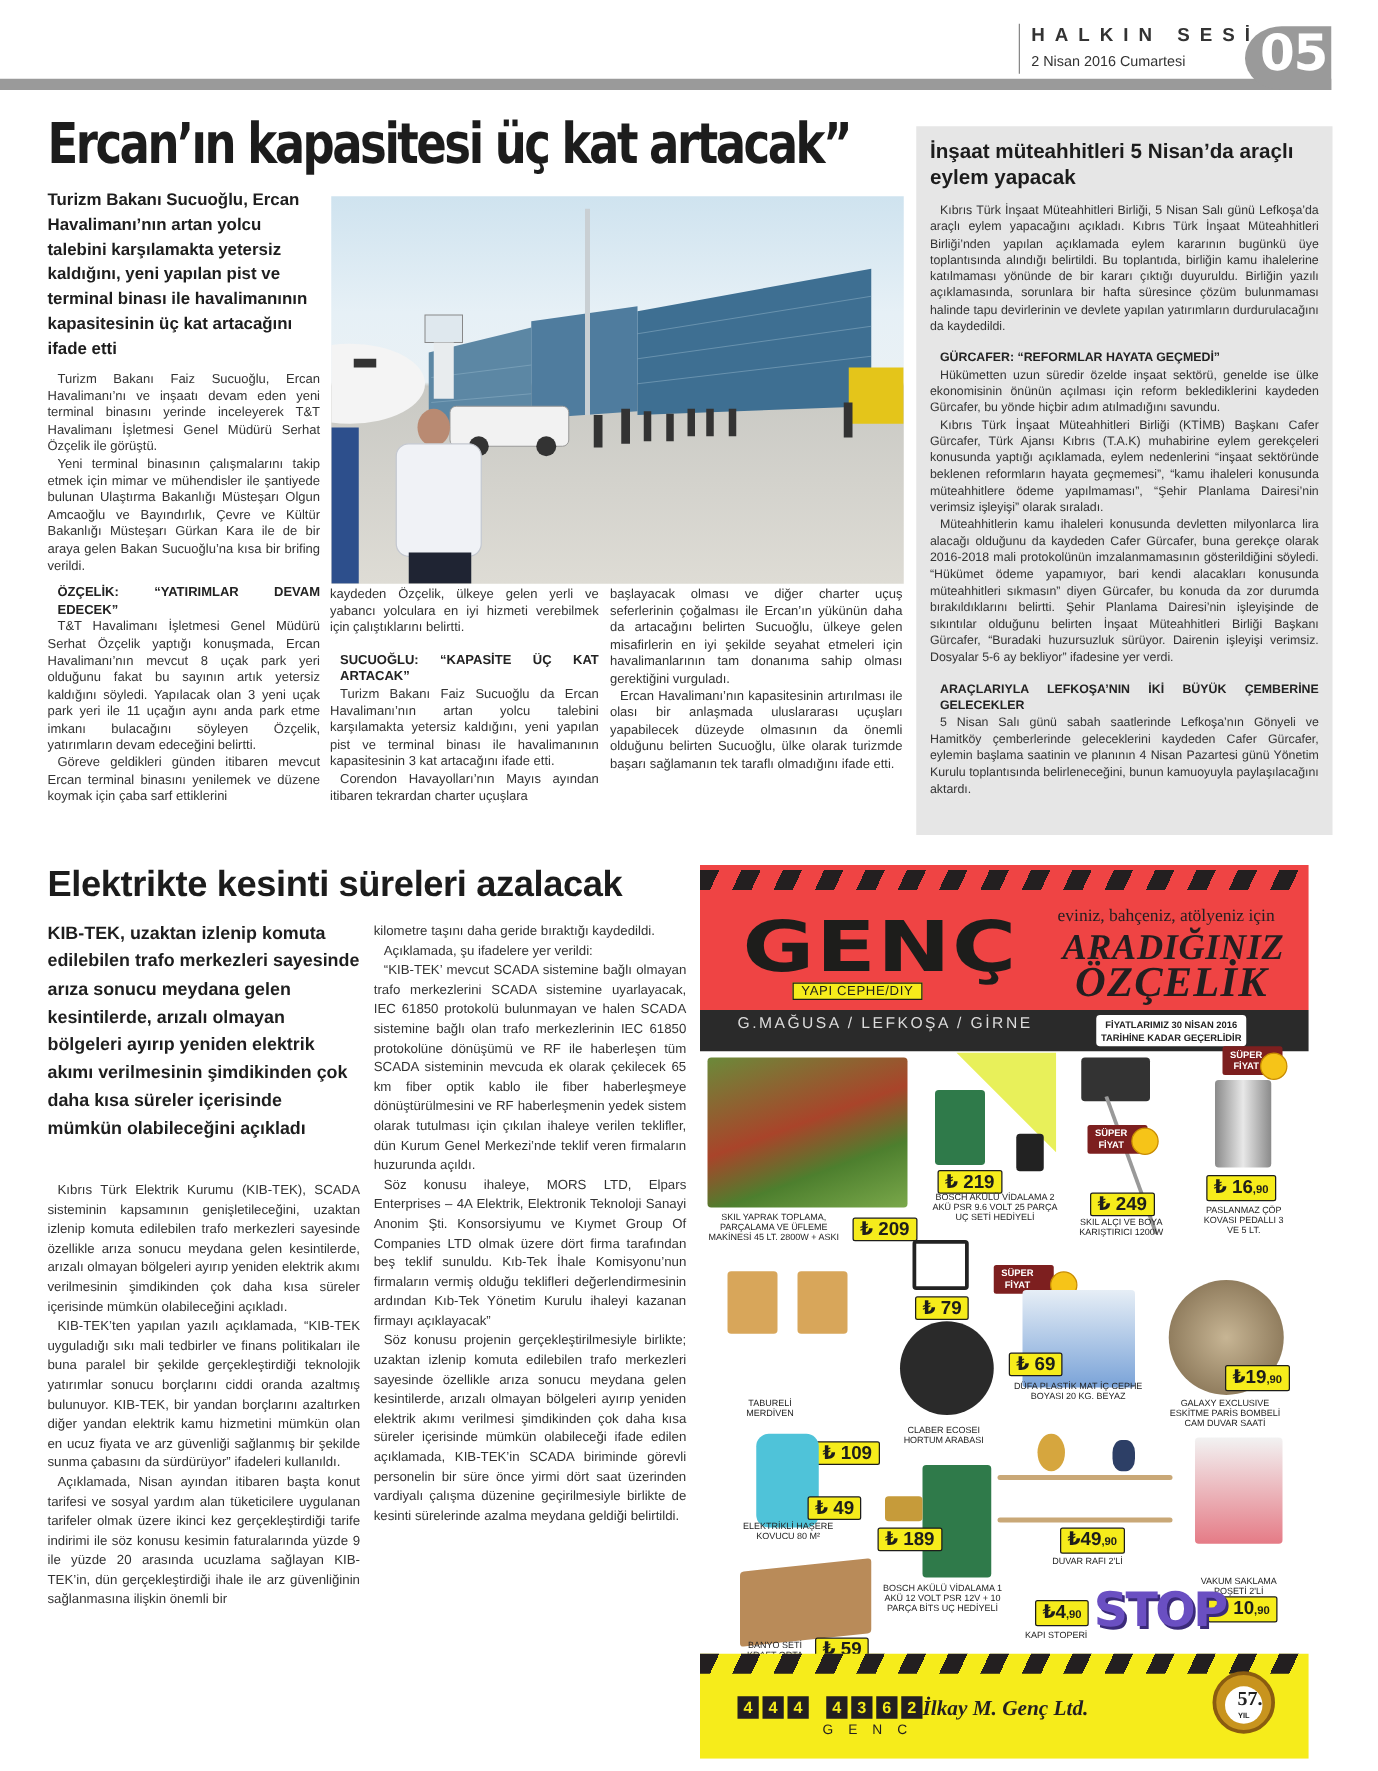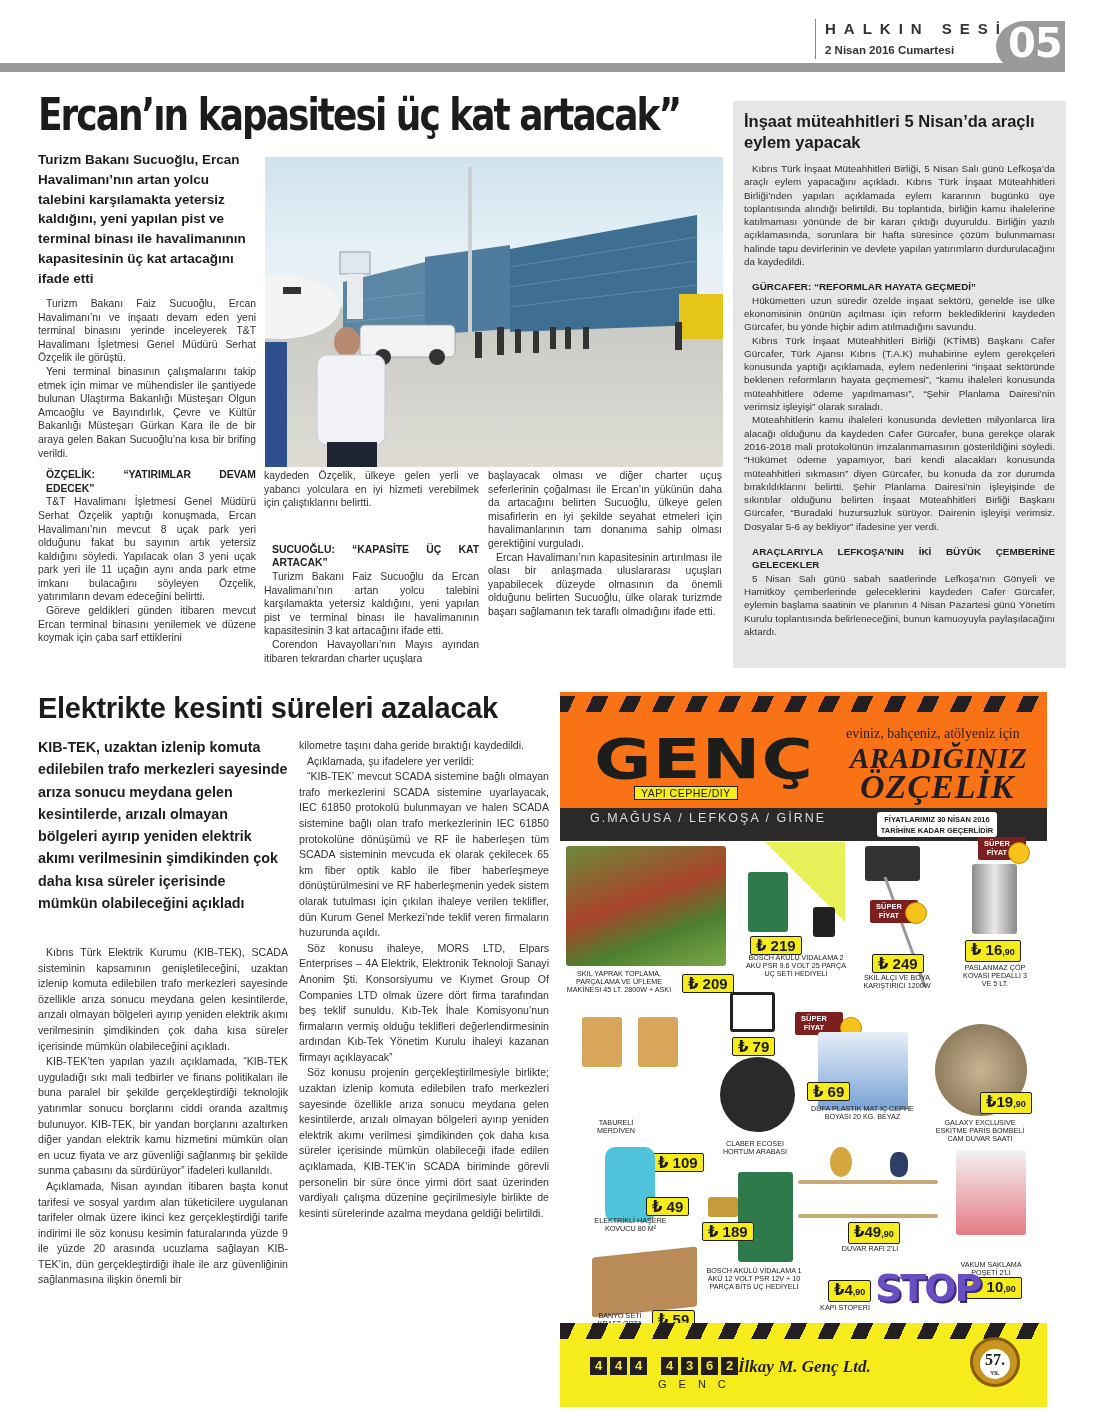--- a/index.html
+++ b/index.html
@@ -4,21 +4,21 @@
 <style>
   * { box-sizing: border-box; margin: 0; padding: 0; }
   html, body { width: 1102px; height: 1417px; background: #ffffff; overflow: hidden; }
   body { position: relative; font-family: "Liberation Sans", "DejaVu Sans", sans-serif; color: #222; }
 
   
   .masthead { position: absolute; left: 0; top: 0; width: 1102px; height: 78px; }
   .mast-bar { position: absolute; left: 0; top: 63px; width: 1065px; height: 9px; background: #9a9a9a; }
   .mast-divider { position: absolute; left: 815px; top: 19px; width: 1px; height: 40px; background: #888; }
   .mast-paper { position: absolute; left: 825px; top: 20px; font-weight: bold; font-size: 15px; letter-spacing: 8px; color: #333; }
-  .mast-date { position: absolute; left: 825px; top: 44px; font-weight: bold; font-size: 11.5px; color: #333; }
+  .mast-date { position: absolute; left: 825px; top: 44px; font-weight: normal; font-size: 11.5px; color: #333; }
   .mast-pagebox { position: absolute; left: 996px; top: 21px; width: 69px; height: 51px; background: #9a9a9a; border-top-left-radius: 30px 26px; border-bottom-left-radius: 30px 26px; }
   .mast-pagenum { position: absolute; left: 1008px; top: 22px; font-family: "DejaVu Sans", sans-serif; font-weight: bold; font-size: 40px; color: #fff; letter-spacing: -1px; line-height: 42px; }
 
   
   .body-text { font-size: 10.4px; line-height: 13.6px; color: #333; text-align: justify; }
   .body-text p { text-indent: 8px; }
   .subhead { font-weight: bold; font-size: 10.4px; line-height: 13.6px; color: #222; margin-top: 6px; padding-left: 8px; }
 
   
   .a1-title { position: absolute; left: 38px; top: 88px; font-family: "DejaVu Sans", sans-serif; font-weight: bold; font-size: 45px; letter-spacing: -2.5px; color: #1c1c1c; transform: scaleX(0.8); transform-origin: left; white-space: nowrap; }
@@ -36,21 +36,21 @@
 
   
   .a2-title { position: absolute; left: 38px; top: 692px; font-weight: bold; font-size: 29px; color: #1c1c1c; letter-spacing: -0.3px; white-space: nowrap; }
   .a2-lead { position: absolute; left: 38px; top: 736px; width: 250px; font-weight: bold; font-size: 14.3px; line-height: 22.3px; color: #1e1e1e; }
   .a2-col1 { position: absolute; left: 38px; top: 945px; width: 250px; }
   .a2-col2 { position: absolute; left: 299px; top: 738px; width: 250px; }
   .a2-col1 .body-text, .a2-col2 .body-text { font-size: 10.6px; line-height: 15.6px; }
 
   
   .ad { position: absolute; left: 560px; top: 692px; width: 487px; height: 715px; background: #fff; overflow: hidden; }
-  .ad-top { position: absolute; left: 0; top: 0; width: 487px; height: 116px; background: #f97316; }
+  .ad-top { position: absolute; left: 0; top: 0; width: 487px; height: 116px; background: #ef4444; }
   .stripes { position: absolute; left: 0; width: 487px; height: 16px; background: repeating-linear-gradient(115deg, #231f20 0 14px, transparent 14px 30px); }
   .ad-logo { position: absolute; left: 16px; top: 30px; width: 260px; height: 80px; }
   .ad-logo-main { position: absolute; left: 18px; top: 8px; font-family: "DejaVu Sans", sans-serif; font-weight: bold; font-size: 56px; color: #1d1d1b; letter-spacing: 1px; transform: scaleX(1.25); transform-origin: left; line-height: 58px; }
   .ad-logo-sub { position: absolute; left: 58px; top: 64px; background: #f6ec1b; border: 1px solid #1d1d1b; font-size: 10.5px; padding: 0 6px; color: #1d1d1b; letter-spacing: 0.5px; }
   .ad-slogan1 { position: absolute; left: 286px; top: 34px; font-family: "Liberation Serif", serif; font-size: 14px; color: #231f20; }
   .ad-slogan2 { position: absolute; left: 290px; top: 50px; font-family: "Liberation Serif", serif; font-style: italic; font-weight: bold; font-size: 29px; color: #231f20; letter-spacing: 0.5px; }
   .ad-slogan3 { position: absolute; left: 300px; top: 76px; font-family: "Liberation Serif", serif; font-style: italic; font-weight: bold; font-size: 34px; color: #231f20; letter-spacing: 1px; }
   .ad-band { position: absolute; left: 0; top: 116px; width: 487px; height: 33px; background: #2a2a2a; }
   .ad-cities { position: absolute; left: 30px; top: 3px; color: #ddd; font-size: 12.5px; letter-spacing: 2px; }
   .ad-url { position: absolute; left: 46px; top: 18px; color: #fff; font-weight: normal; font-size: 11.5px; letter-spacing: 1px; margin-top: 32px; }
@@ -64,21 +64,21 @@
   .super { position: absolute; background: #7d1f1f; color: #fff; font-weight: bold; font-size: 7.5px; line-height: 8.5px; text-align: center; padding: 3px 16px 3px 6px; border-radius: 2px; }
   .smiley { position: absolute; width: 22px; height: 22px; border-radius: 50%; background: #f6c418; border: 1.5px solid #c88b00; }
 
   .ad-bottom { position: absolute; left: 0; top: 631px; width: 487px; height: 84px; background: #f6ec1b; }
   .phone { position: absolute; left: 30px; top: 34px; display: flex; gap: 3px; }
   .phone span { display: inline-block; width: 17px; height: 18px; background: #231f20; color: #f6ec1b; font-weight: bold; font-size: 13px; text-align: center; line-height: 18px; }
   .phone .gap { width: 8px; background: transparent; }
   .phone-word { position: absolute; left: 98px; top: 55px; font-size: 11px; letter-spacing: 12px; color: #231f20; }
   .ad-company { position: absolute; left: 178px; top: 34px; font-family: "Liberation Serif", serif; font-style: italic; font-weight: bold; font-size: 17px; color: #231f20; }
   .badge57 { position: absolute; left: 410px; top: 14px; width: 50px; height: 50px; border-radius: 50%; background: #c8941e; border: 3px solid #8a5c10; text-align: center; }
-  .badge57 .num { display: block; margin: 9px auto 0; width: 30px; height: 30px; border-radius: 50%; background: #fff; font-family: "Liberation Serif", serif; font-weight: bold; font-size: 16px; line-height: 22px; color: #222; }
+  .badge57 .num { display: block; margin: 9px auto 0; width: 30px; height: 30px; border-radius: 50%; background: #fff; font-family: "Liberation Serif", serif; font-weight: bold; font-size: 16px; line-height: 22px; color: #222; text-align: right; }
   .badge57 .yil { position: absolute; left: 0; right: 0; top: 30px; font-size: 6px; font-weight: bold; color: #222; }
 </style>
 </head>
 <body>
 
 <header class="masthead">
   <div class="mast-bar"></div>
   <div class="mast-divider"></div>
   <div class="mast-paper">HALKIN SESİ</div>
   <div class="mast-date">2 Nisan 2016 Cumartesi</div>
@@ -140,21 +140,21 @@
       <ellipse cx="82" cy="185" rx="13" ry="15" fill="#b98a72"></ellipse>
       <rect x="52" y="198" width="68" height="90" rx="10" fill="#f0f2f6" stroke="#c4c8d0"></rect>
       <rect x="62" y="285" width="50" height="25" fill="#1f2433"></rect>
 
       <rect x="0" y="185" width="22" height="125" fill="#2d4f8c"></rect>
     </svg>
   </figure>
 
   <div class="a1-col2 body-text">
     <p style="text-indent:0">kaydeden Özçelik, ülkeye gelen yerli ve yabancı yolculara en iyi hizmeti verebilmek için çalıştıklarını belirtti.</p>
-    <div class="subhead" style="margin-top:33px;">SUCUOĞLU: “KAPASİTE ÜÇ KAT ARTACAK”</div>
+    <div class="subhead" style="margin-top:12px;">SUCUOĞLU: “KAPASİTE ÜÇ KAT ARTACAK”</div>
     <p>Turizm Bakanı Faiz Sucuoğlu da Ercan Havalimanı’nın artan yolcu talebini karşılamakta yetersiz kaldığını, yeni yapılan pist ve terminal binası ile havalimanının kapasitesinin 3 kat artacağını ifade etti.</p>
     <p>Corendon Havayolları’nın Mayıs ayından itibaren tekrardan charter uçuşlara</p>
   </div>
 
   <div class="a1-col3 body-text">
     <p style="text-indent:0">başlayacak olması ve diğer charter uçuş seferlerinin çoğalması ile Ercan’ın yükünün daha da artacağını belirten Sucuoğlu, ülkeye gelen misafirlerin en iyi şekilde seyahat etmeleri için havalimanlarının tam donanıma sahip olması gerektiğini vurguladı.</p>
     <p>Ercan Havalimanı’nın kapasitesinin artırılması ile olası bir anlaşmada uluslararası uçuşları yapabilecek düzeyde olmasının da önemli olduğunu belirten Sucuoğlu, ülke olarak turizmde başarı sağlamanın tek taraflı olmadığını ifade etti.</p>
   </div>
 </article>
 

